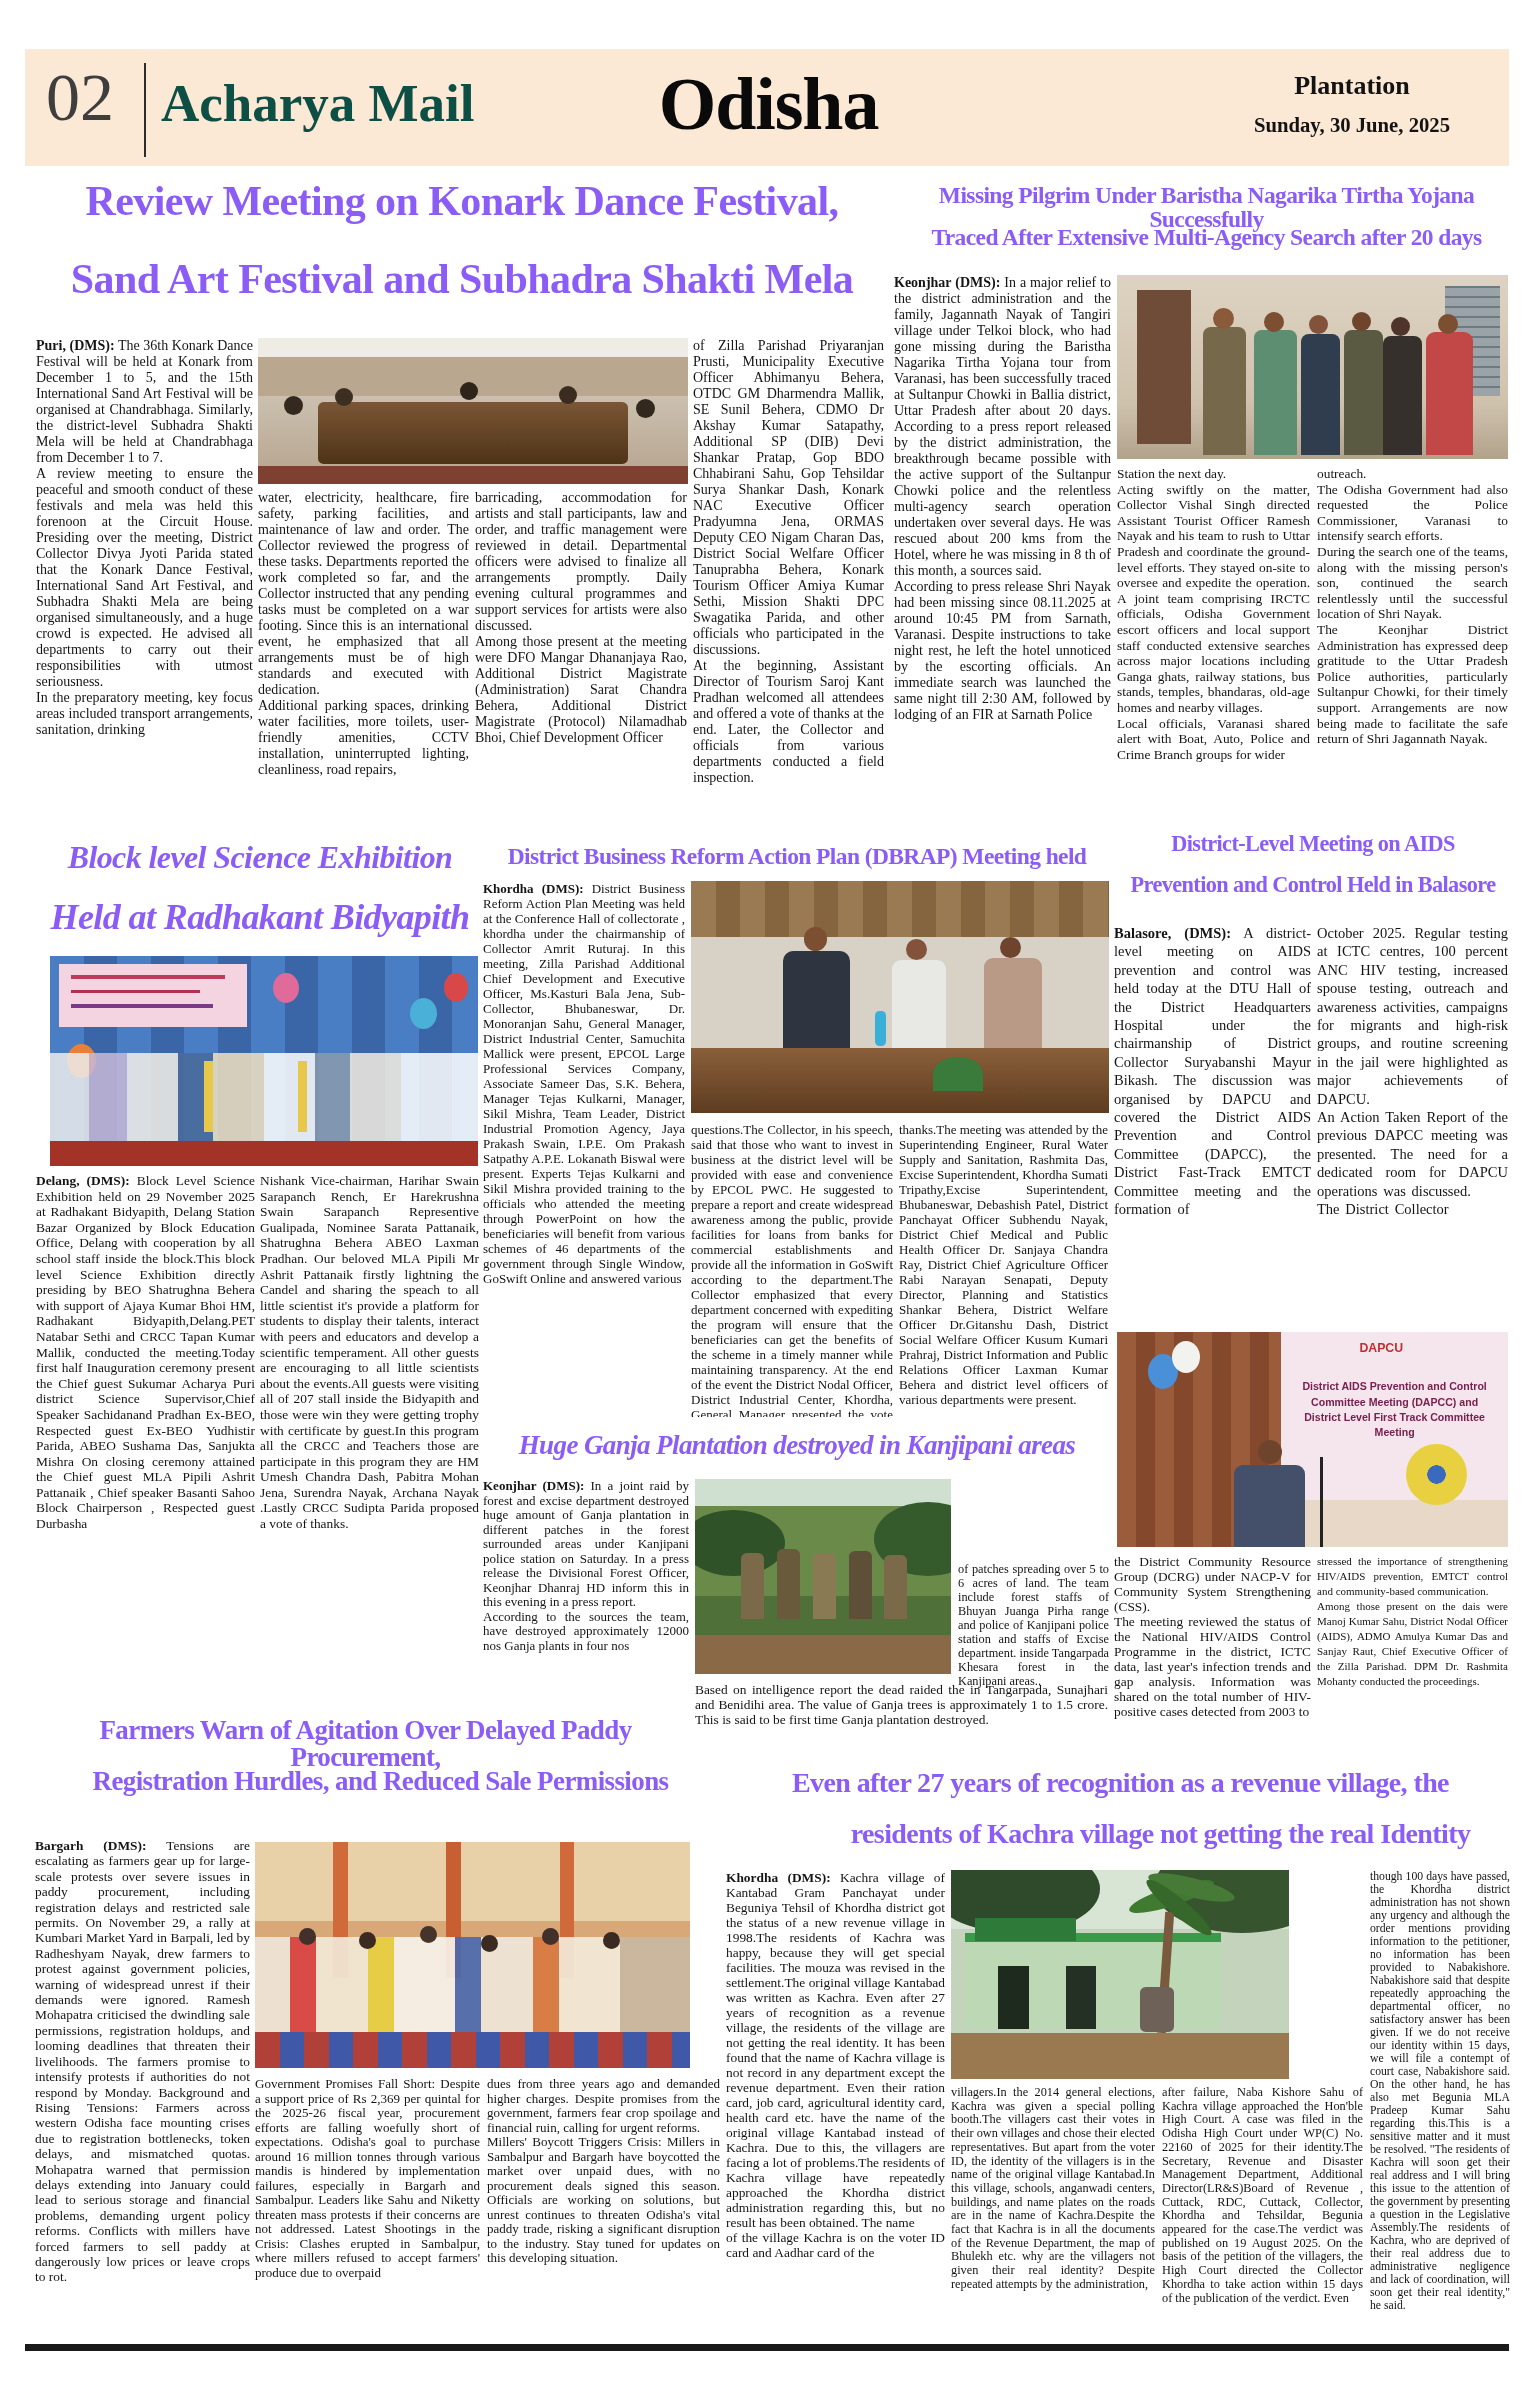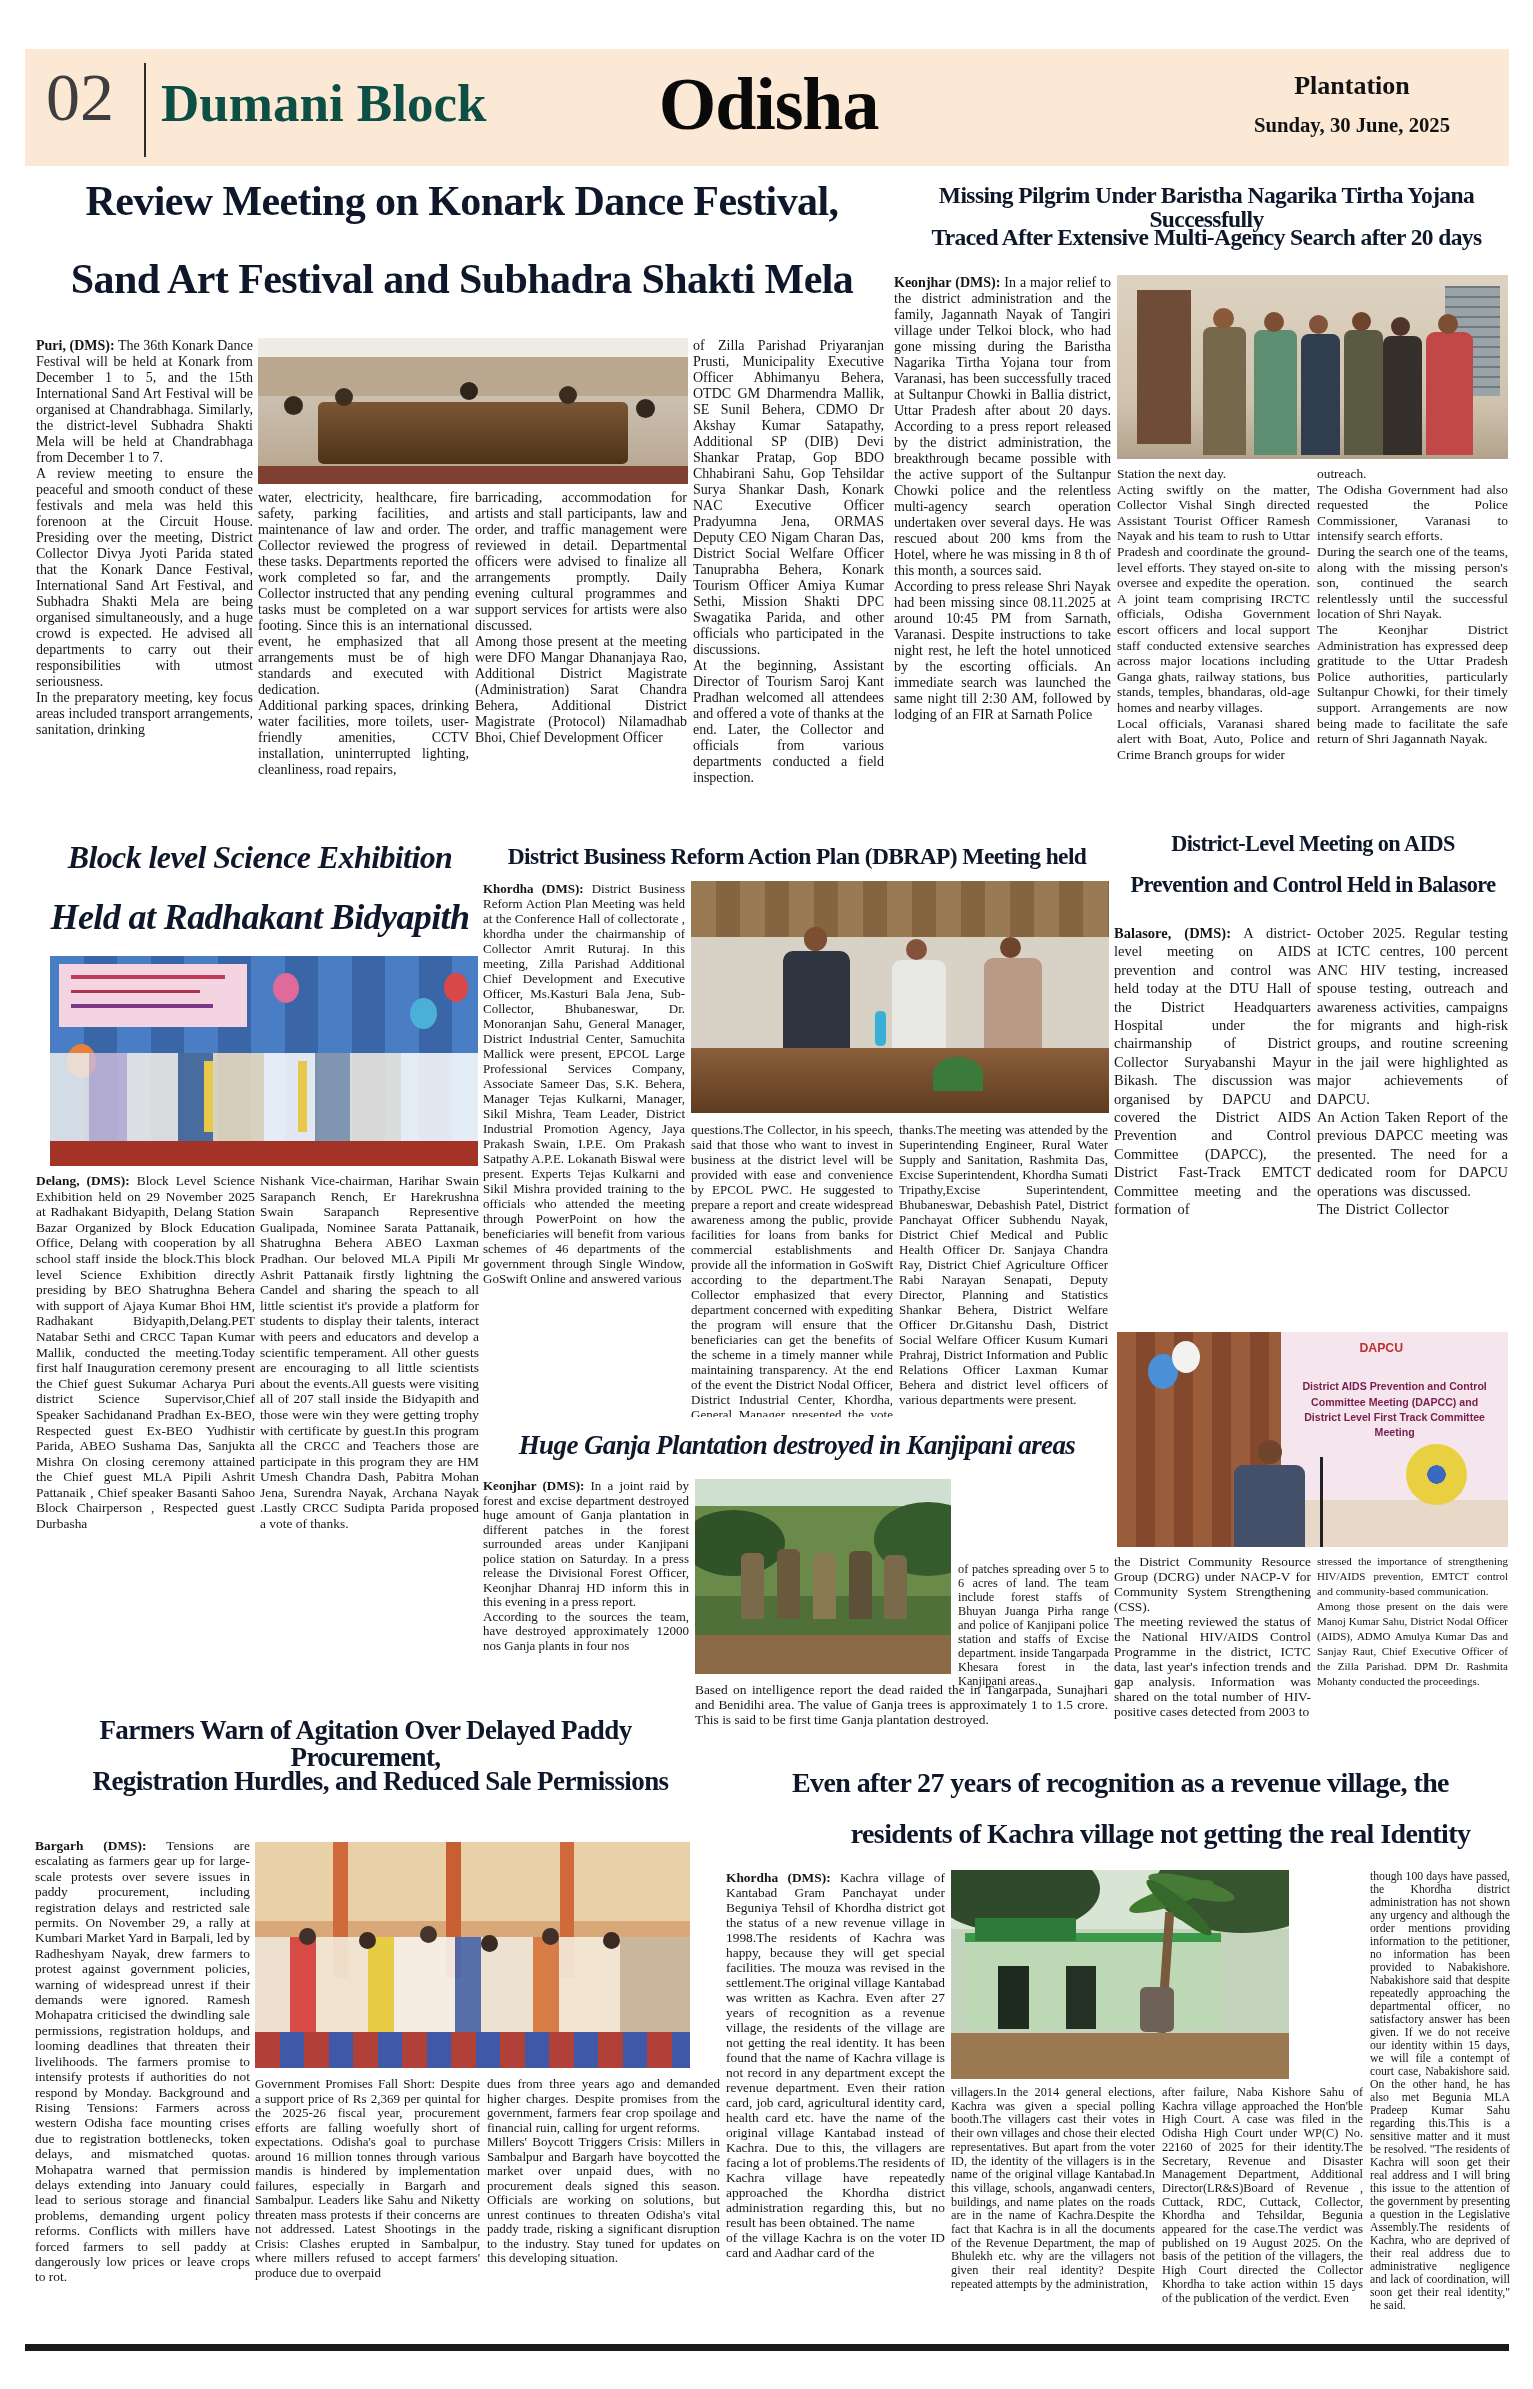--- a/index.html
+++ b/index.html
@@ -1,36 +1,36 @@
 <!DOCTYPE html>
 <html style="font-size:9px"><head>
 <meta charset="utf-8">
 <style>
   html,body { margin:0; padding:0; background:#ffffff; }
   .page { position:relative; width:1533px; height:2389px; background:#ffffff;
           font-family:"Liberation Serif","DejaVu Serif",serif; color:#111; overflow:hidden; }
   .abs { position:absolute; }
-  .hl { font-weight:bold; text-align:center; letter-spacing:-0.6px; color:#0f172a; }
+  .hl { font-weight:bold; text-align:center; letter-spacing:-0.6px; color:#8b5cf6; }
   .ital { font-style:italic; }
   .coltext { text-align:justify; white-space:pre-line; overflow:hidden; color:#141414; }
   .dl { font-weight:bold; }
   .photo { position:absolute; overflow:hidden; }
   .shape { position:absolute; }
   .band { background:#fbe9d6; }
   .rule { background:#1a1a1a; }
 </style>
 </head>
 <body>
 
 <div class="page">
 
   <div class="abs band" style="left:25px; top:49px; width:1484px; height:117px;"></div>
   <div class="abs" style="left:46px; top:63px; font-size:68px; color:#3e3e3e; line-height:1;">02</div>
   <div class="abs" style="left:144px; top:63px; width:1.7px; height:94px; background:#2c2c2c;"></div>
-  <div class="abs" style="left:161px; top:77px; font-size:53px; font-weight:bold; color:#0d4f44; line-height:1;">Dumani Block</div>
+  <div class="abs" style="left:161px; top:77px; font-size:53px; font-weight:bold; color:#0d4f44; line-height:1;">Acharya Mail</div>
   <div class="abs" style="left:584px; top:56px; width:369px; text-align:center; font-size:74px; font-weight:bold; color:#0a0a0a; line-height:1.3; letter-spacing:-1.1px;">Odisha</div>
   <div class="abs" style="left:1195px; top:71px; width:314px; text-align:center; font-size:26px; font-weight:bold; color:#131313;">Plantation</div>
   <div class="abs" style="left:1195px; top:114px; width:314px; text-align:center; font-size:20.7px; font-weight:bold; color:#131313;">Sunday, 30 June, 2025</div>
 
   <div class="abs" style="left:0; top:0; width:0; height:0;"></div>
   <div class="abs hl" style="left:39px; top:180px; width:846px; font-size:42px; line-height:1;">Review Meeting on Konark Dance Festival,</div>
   <div class="abs hl" style="left:39px; top:258px; width:846px; font-size:42px; line-height:1;">Sand Art Festival and Subhadra Shakti Mela</div>
 
   <div class="abs coltext" style="left:36px; top:338px; width:217px; height:480px; font-size:14px; line-height:16px;"><b class="dl">Puri, (DMS):</b> <span>The 36th Konark Dance Festival will be held at Konark from December 1 to 5, and the 15th International Sand Art Festival will be organised at Chandrabhaga. Similarly, the district-level Subhadra Shakti Mela will be held at Chandrabhaga from December 1 to 7.
 A review meeting to ensure the peaceful and smooth conduct of these festivals and mela was held this forenoon at the Circuit House. Presiding over the meeting, District Collector Divya Jyoti Parida stated that the Konark Dance Festival, International Sand Art Festival, and Subhadra Shakti Mela are being organised simultaneously, and a huge crowd is expected. He advised all departments to carry out their responsibilities with utmost seriousness.

